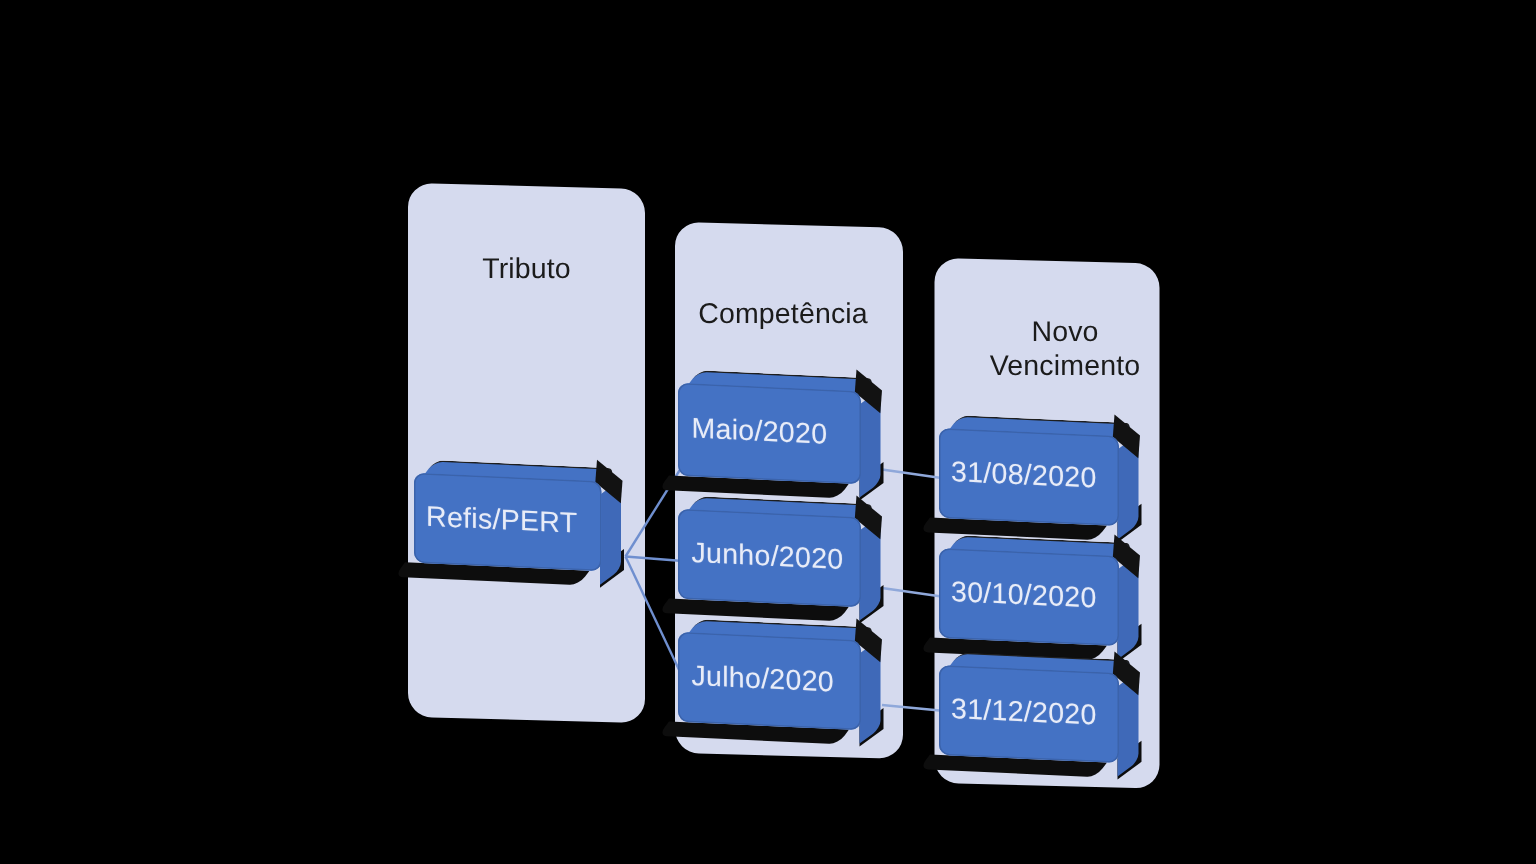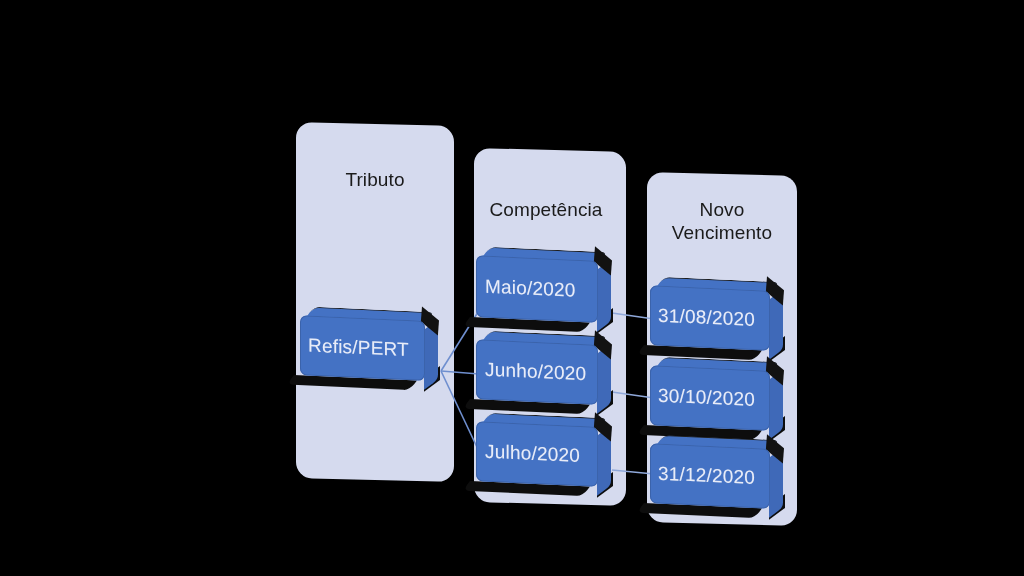--- a/index.html
+++ b/index.html
@@ -7,21 +7,20 @@
     padding: 0;
     background: #000000;
   }
   #stage {
     position: relative;
     width: 849px;
     height: 576px;
     background: #000000;
     overflow: hidden;
     font-family: "Liberation Sans", sans-serif;
-    margin-left: 24px;
   }
 
   
   .panel {
     position: absolute;
     background: #d5daee;
     border-radius: 16px;
   }
   .panel-label {
     position: absolute;
@@ -48,21 +47,21 @@
   }
   #panel-vencimento {
     left: 623px; top: 172px;
     width: 150px; height: 350px;
     transform: skewY(1.45deg);
     transform-origin: left top;
   }
 
   #label-tributo      { left: 272px; top: 168px;  width: 158px; }
   #label-competencia  { left: 446px; top: 198px;  width: 152px; }
-  #label-vencimento   { left: 623px; top: 198px;  width: 150px; }
+  #label-vencimento   { left: 623px; top: 210px;  width: 150px; padding-left: 12px; }
 
   
   #connectors {
     position: absolute;
     left: 0; top: 0;
     width: 1024px; height: 576px;
     pointer-events: none;
   }
 
   

